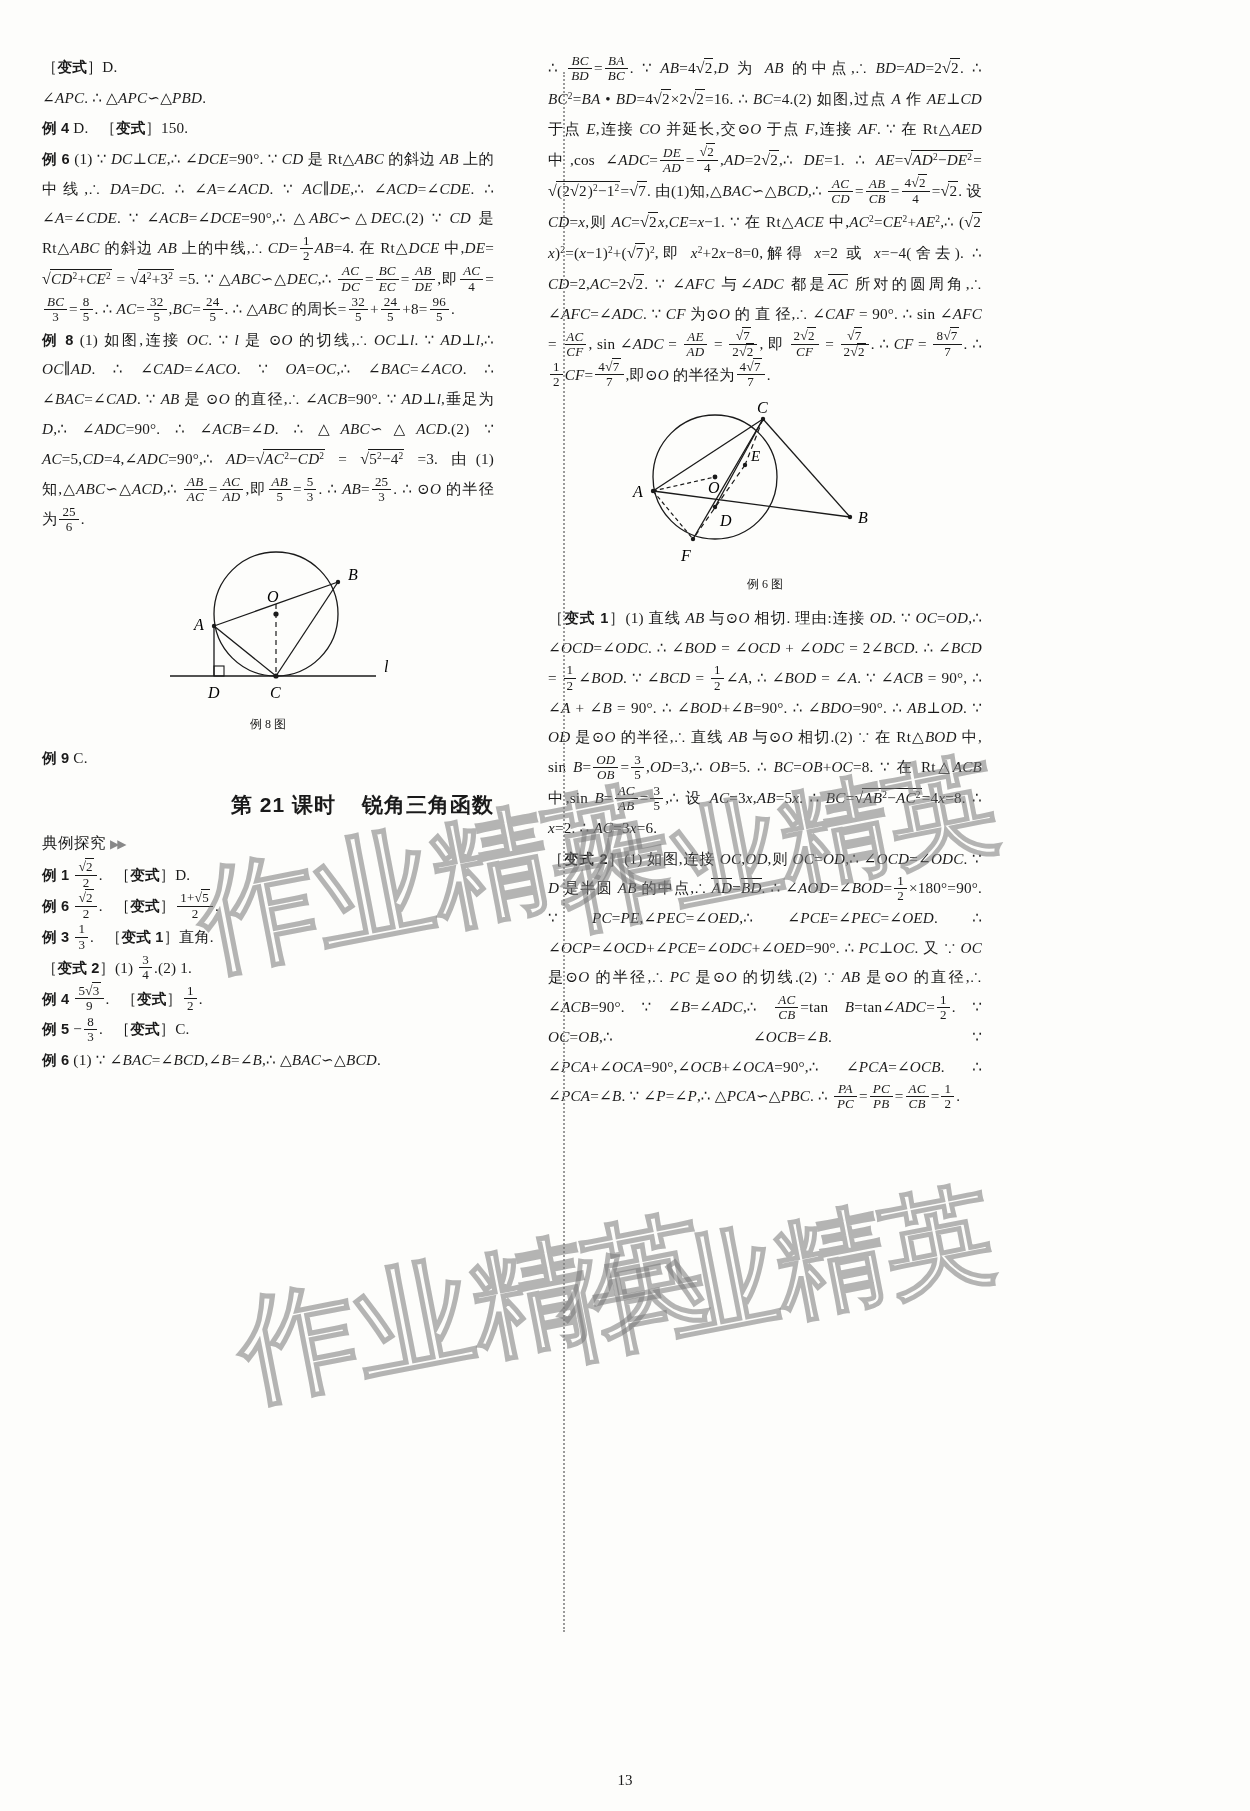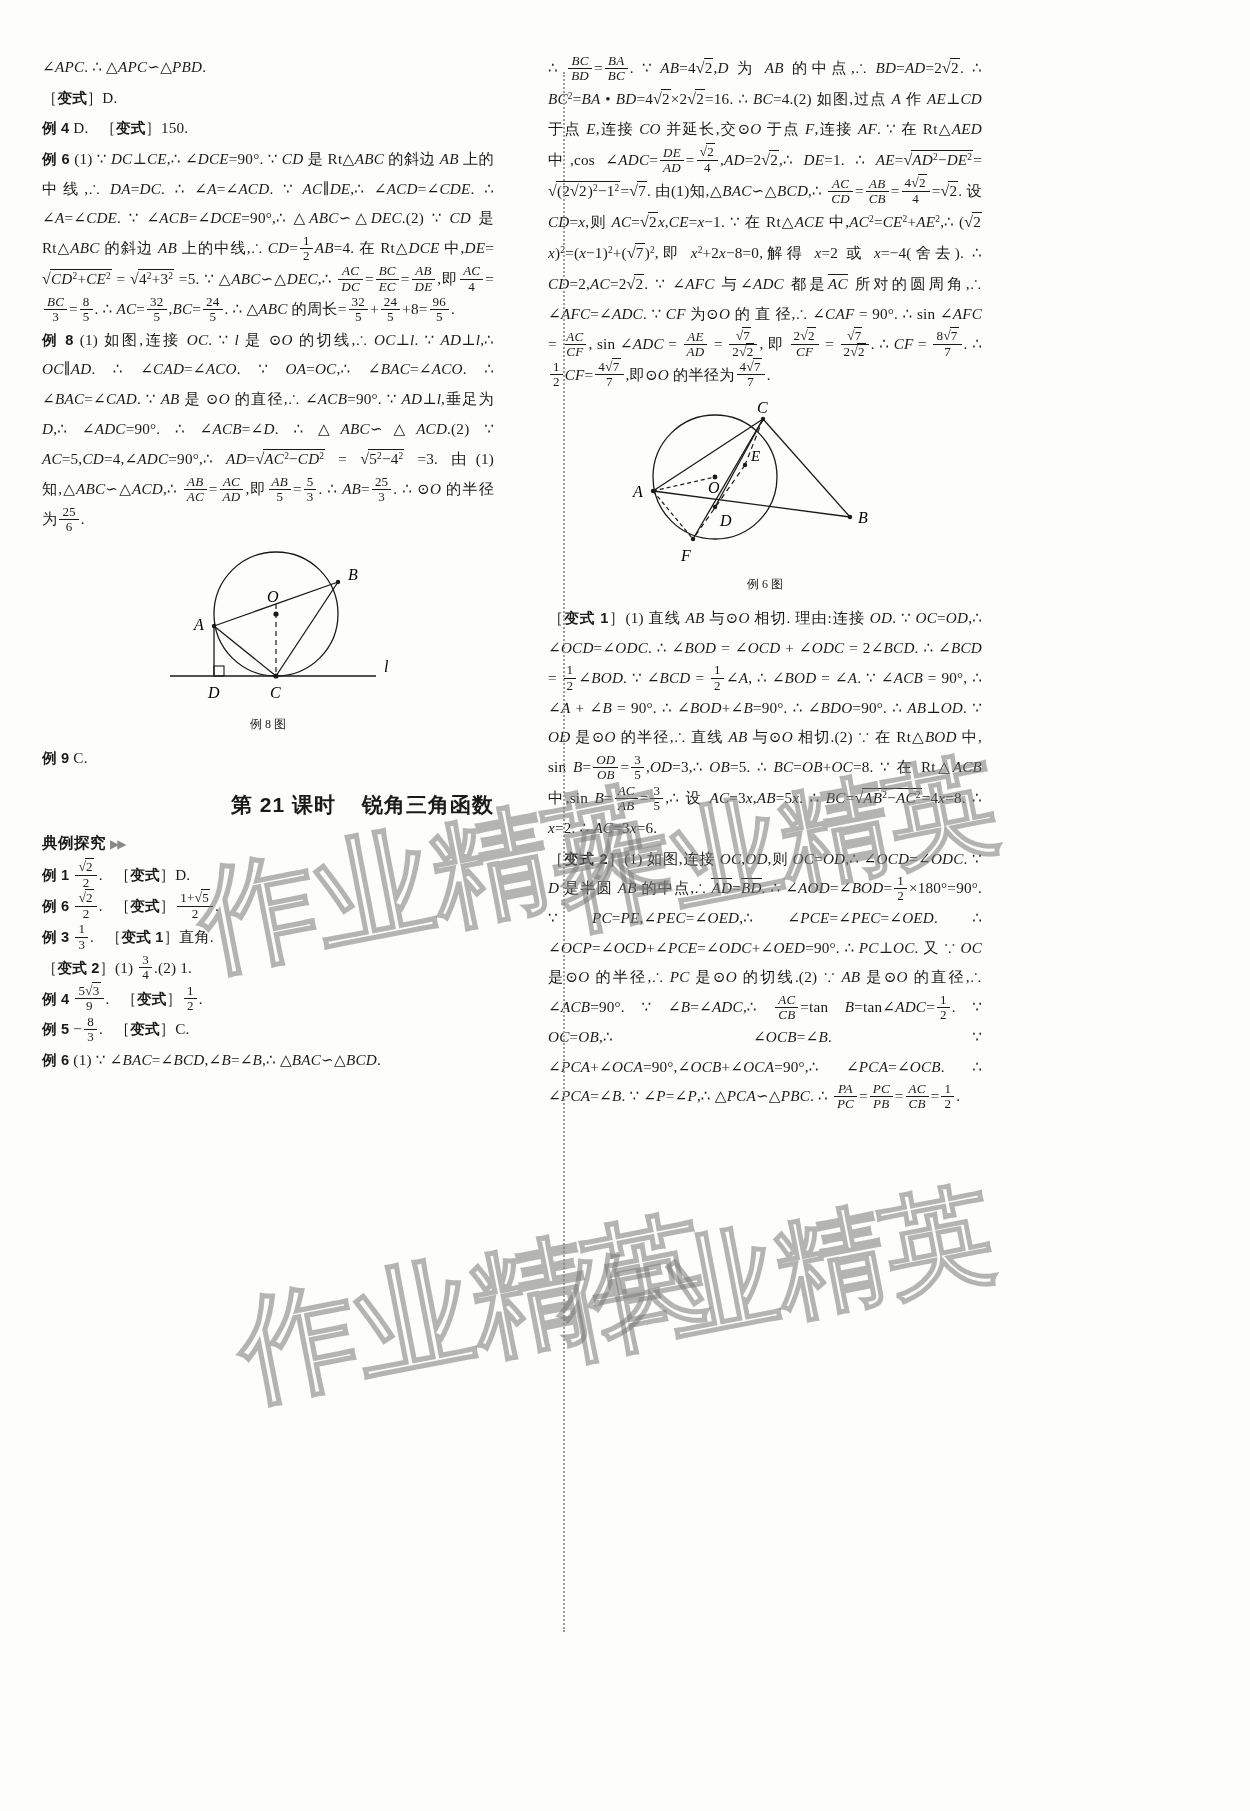--- a/index.html
+++ b/index.html
@@ -70,21 +70,21 @@
     text-align:right;
     font-family:"Liberation Sans","DejaVu Sans",sans-serif;
     font-weight:bold;
     font-size:21px;
     letter-spacing:1px;
     margin:18px 0 6px 0;
   }
   .kechi .gap{display:inline-block;width:26px;}
   .sectitle{
     font-family:"Liberation Sans","DejaVu Sans",sans-serif;
-    font-weight:bold;
+    font-weight:normal;
     font-size:15.5px;
     letter-spacing:0.5px;
     margin:14px 0 6px 0;
   }
   .tri{color:#888;font-size:12px;margin-left:4px;letter-spacing:-2px;}
   
   .figwrap{text-align:center;margin:6px 0 2px 0;}
   .figcap{
     text-align:center;
     font-size:12px;
@@ -118,25 +118,25 @@
 <body>
 
 <div class="page">
   <div class="columns">
 
     <div class="divider"></div>
 
     <div class="col left">
 
       <p class="line para">
+        ［<span class="bs">变式</span>］D.
+      </p>
+
+      <p class="line para">
         ∠<i>APC</i>.&nbsp;∴&nbsp;△<i>APC</i>∽△<i>PBD</i>.
-      </p>
-
-      <p class="line para">
-        ［<span class="bs">变式</span>］D.
       </p>
 
       <p class="line para">
         <span class="lbl">例 4</span> D.&nbsp;&nbsp;&nbsp;［<span class="bs">变式</span>］150.
       </p>
 
 
       <p class="line para">
         <span class="lbl">例 6</span> (1) ∵ <i>DC</i>⊥<i>CE</i>,∴ ∠<i>DCE</i>=90°. ∵ <i>CD</i> 是 Rt△<i>ABC</i> 的斜边 <i>AB</i> 上的中线,∴ <i>DA</i>=<i>DC</i>. ∴ ∠<i>A</i>=∠<i>ACD</i>. ∵ <i>AC</i>∥<i>DE</i>,∴ ∠<i>ACD</i>=∠<i>CDE</i>. ∴ ∠<i>A</i>=∠<i>CDE</i>. ∵ ∠<i>ACB</i>=∠<i>DCE</i>=90°,∴ △<i>ABC</i>∽△<i>DEC</i>.(2) ∵ <i>CD</i> 是 Rt△<i>ABC</i> 的斜边 <i>AB</i> 上的中线,∴ <i>CD</i>=<span class="frac"><span class="num">1</span><span class="den">2</span></span><i>AB</i>=4. 在 Rt△<i>DCE</i> 中,<i>DE</i>=<span class="rad"><span class="sq">√</span><span class="bar"><i>CD</i><sup>2</sup>+<i>CE</i><sup>2</sup></span></span> = <span class="rad"><span class="sq">√</span><span class="bar">4<sup>2</sup>+3<sup>2</sup></span></span> =5. ∵ △<i>ABC</i>∽△<i>DEC</i>,∴ <span class="frac"><span class="num"><i>AC</i></span><span class="den"><i>DC</i></span></span>=<span class="frac"><span class="num"><i>BC</i></span><span class="den"><i>EC</i></span></span>=<span class="frac"><span class="num"><i>AB</i></span><span class="den"><i>DE</i></span></span>,即<span class="frac"><span class="num"><i>AC</i></span><span class="den">4</span></span>=<span class="frac"><span class="num"><i>BC</i></span><span class="den">3</span></span>=<span class="frac"><span class="num">8</span><span class="den">5</span></span>. ∴ <i>AC</i>=<span class="frac"><span class="num">32</span><span class="den">5</span></span>,<i>BC</i>=<span class="frac"><span class="num">24</span><span class="den">5</span></span>. ∴ △<i>ABC</i> 的周长=<span class="frac"><span class="num">32</span><span class="den">5</span></span>+<span class="frac"><span class="num">24</span><span class="den">5</span></span>+8=<span class="frac"><span class="num">96</span><span class="den">5</span></span>.
       </p>
@@ -252,18 +252,19 @@
         ［<span class="bs">变式 1</span>］(1) 直线 <i>AB</i> 与⊙<i>O</i> 相切. 理由:连接 <i>OD</i>. ∵ <i>OC</i>=<i>OD</i>,∴ ∠<i>OCD</i>=∠<i>ODC</i>. ∴ ∠<i>BOD</i> = ∠<i>OCD</i> + ∠<i>ODC</i> = 2∠<i>BCD</i>. ∴ ∠<i>BCD</i> = <span class="frac"><span class="num">1</span><span class="den">2</span></span>∠<i>BOD</i>. ∵ ∠<i>BCD</i> = <span class="frac"><span class="num">1</span><span class="den">2</span></span>∠<i>A</i>, ∴ ∠<i>BOD</i> = ∠<i>A</i>. ∵ ∠<i>ACB</i> = 90°, ∴ ∠<i>A</i> + ∠<i>B</i> = 90°. ∴ ∠<i>BOD</i>+∠<i>B</i>=90°. ∴ ∠<i>BDO</i>=90°. ∴ <i>AB</i>⊥<i>OD</i>. ∵ <i>OD</i> 是⊙<i>O</i> 的半径,∴ 直线 <i>AB</i> 与⊙<i>O</i> 相切.(2) ∵ 在 Rt△<i>BOD</i> 中, sin <i>B</i>=<span class="frac"><span class="num"><i>OD</i></span><span class="den"><i>OB</i></span></span>=<span class="frac"><span class="num">3</span><span class="den">5</span></span>,<i>OD</i>=3,∴ <i>OB</i>=5. ∴ <i>BC</i>=<i>OB</i>+<i>OC</i>=8. ∵ 在 Rt△<i>ACB</i> 中,sin <i>B</i>=<span class="frac"><span class="num"><i>AC</i></span><span class="den"><i>AB</i></span></span>=<span class="frac"><span class="num">3</span><span class="den">5</span></span>,∴ 设 <i>AC</i>=3<i>x</i>,<i>AB</i>=5<i>x</i>. ∴ <i>BC</i>=<span class="rad"><span class="sq">√</span><span class="bar"><i>AB</i><sup>2</sup>−<i>AC</i><sup>2</sup></span></span>=4<i>x</i>=8. ∴ <i>x</i>=2. ∴ <i>AC</i>=3<i>x</i>=6.
       </p>
 
       <p class="line para">
         ［<span class="bs">变式 2</span>］(1) 如图,连接 <i>OC</i>,<i>OD</i>,则 <i>OC</i>=<i>OD</i>,∴ ∠<i>OCD</i>=∠<i>ODC</i>. ∵ <i>D</i> 是半圆 <i>AB</i> 的中点,∴ <span class="arc"><i>AD</i></span>=<span class="arc"><i>BD</i></span>. ∴ ∠<i>AOD</i>=∠<i>BOD</i>=<span class="frac"><span class="num">1</span><span class="den">2</span></span>×180°=90°. ∵ <i>PC</i>=<i>PE</i>,∠<i>PEC</i>=∠<i>OED</i>,∴ ∠<i>PCE</i>=∠<i>PEC</i>=∠<i>OED</i>. ∴ ∠<i>OCP</i>=∠<i>OCD</i>+∠<i>PCE</i>=∠<i>ODC</i>+∠<i>OED</i>=90°. ∴ <i>PC</i>⊥<i>OC</i>. 又 ∵ <i>OC</i> 是⊙<i>O</i> 的半径,∴ <i>PC</i> 是⊙<i>O</i> 的切线.(2) ∵ <i>AB</i> 是⊙<i>O</i> 的直径,∴ ∠<i>ACB</i>=90°. ∵ ∠<i>B</i>=∠<i>ADC</i>,∴ <span class="frac"><span class="num"><i>AC</i></span><span class="den"><i>CB</i></span></span>=tan <i>B</i>=tan∠<i>ADC</i>=<span class="frac"><span class="num">1</span><span class="den">2</span></span>. ∵ <i>OC</i>=<i>OB</i>,∴ ∠<i>OCB</i>=∠<i>B</i>. ∵ ∠<i>PCA</i>+∠<i>OCA</i>=90°,∠<i>OCB</i>+∠<i>OCA</i>=90°,∴ ∠<i>PCA</i>=∠<i>OCB</i>. ∴ ∠<i>PCA</i>=∠<i>B</i>. ∵ ∠<i>P</i>=∠<i>P</i>,∴ △<i>PCA</i>∽△<i>PBC</i>. ∴ <span class="frac"><span class="num"><i>PA</i></span><span class="den"><i>PC</i></span></span>=<span class="frac"><span class="num"><i>PC</i></span><span class="den"><i>PB</i></span></span>=<span class="frac"><span class="num"><i>AC</i></span><span class="den"><i>CB</i></span></span>=<span class="frac"><span class="num">1</span><span class="den">2</span></span>.
       </p>
 
     </div>
   </div>
 
+  <div class="pageno">13</div>
 </div>
 
 <div class="watermark wm1">作业精英</div>
 <div class="watermark wm2">作业精英</div>
 <div class="watermark wm3">作业精英</div>
 <div class="watermark wm4">作业精英</div>
 
 </body></html>

